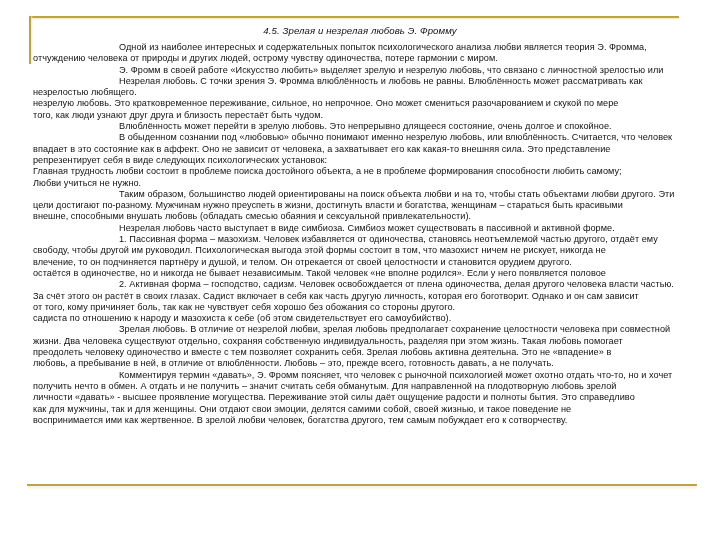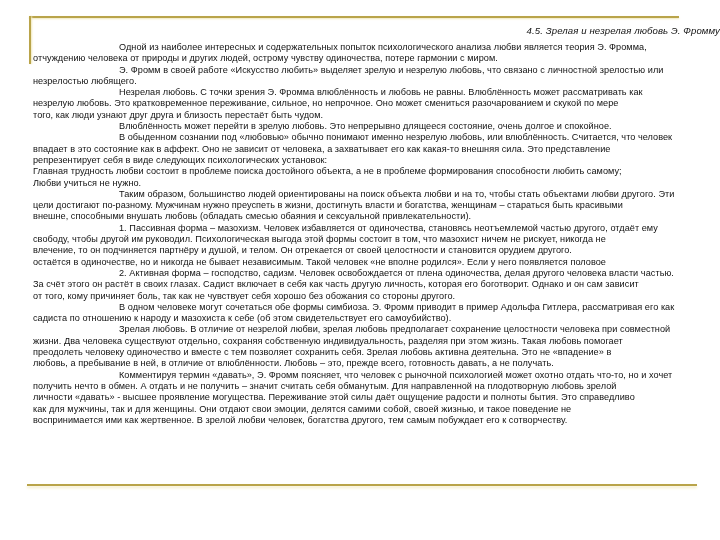--- a/index.html
+++ b/index.html
@@ -13,21 +13,21 @@
   }
   .frame-left {
     position: absolute; left: 29px; top: 16px; width: 2px; height: 48px;
     background: #b9a44a; box-shadow: 1px 0 2px #efe6b8;
   }
   .frame-bottom {
     position: absolute; left: 27px; top: 484px; width: 670px; height: 2px;
     background: #b9a44a; box-shadow: 0 2px 3px #f3ebc4;
   }
   .title {
-    position: absolute; left: 0; top: 25px; width: 720px; text-align: right;
+    position: absolute; left: 0; top: 25px; width: 720px; text-align: center;
     font-size: 9.6px; font-style: italic; letter-spacing: 0.1px;
   }
   .body-text {
     position: absolute; left: 33px; top: 42px; width: 662px;
     font-size: 9.15px; line-height: 11.3px; letter-spacing: 0.05px;
   }
   .ln { white-space: nowrap; display: block; height: 11.3px; }
   .ind { padding-left: 86px; }
   .it { }
 </style>
@@ -37,41 +37,41 @@
 <div class="frame-top"></div>
 <div class="frame-left"></div>
 <div class="frame-bottom"></div>
 
 <div class="title">4.5. Зрелая и незрелая любовь  Э. Фромму</div>
 
 <div class="body-text" id="body-text">
     <span class="ln ind"><span>Одной из наиболее интересных и содержательных попыток психологического анализа любви является теория Э. Фромма,</span></span>
     <span class="ln"><span>отчуждению человека от природы и других людей, острому чувству одиночества, потере гармонии с миром.</span></span>
     <span class="ln ind"><span>Э. Фромм в своей работе «Искусство любить» выделяет </span><span class="it">зрелую и незрелую любовь</span><span>, что связано с личностной зрелостью или</span></span>
+    <span class="ln ind"><span class="it">Незрелая любовь.</span><span> С точки зрения Э. Фромма влюблённость и любовь не равны. Влюблённость может рассматривать как</span></span>
     <span class="ln"><span>незрелостью любящего.</span></span>
-    <span class="ln ind"><span class="it">Незрелая любовь.</span><span> С точки зрения Э. Фромма влюблённость и любовь не равны. Влюблённость может рассматривать как</span></span>
     <span class="ln"><span>незрелую любовь. </span><span class="it">Это  кратковременное переживание, сильное</span><span>, </span><span class="it">но непрочное</span><span>. Оно может смениться разочарованием и скукой по мере</span></span>
     <span class="ln"><span>того, как люди узнают друг друга и близость перестаёт быть чудом.</span></span>
     <span class="ln ind"><span>Влюблённость может перейти в зрелую любовь. Это непрерывно длящееся состояние, очень долгое и спокойное.</span></span>
     <span class="ln ind"><span>В обыденном сознании под «любовью» обычно понимают именно незрелую любовь, или влюблённость. Считается, что человек</span></span>
     <span class="ln"><span>впадает в это состояние как в аффект. Оно не зависит от человека, а захватывает его как какая-то внешняя сила. Это представление</span></span>
     <span class="ln"><span>репрезентирует себя в виде следующих психологических установок:</span></span>
     <span class="ln"><span>Главная трудность любви состоит в проблеме поиска достойного объекта, а не в проблеме формирования способности любить самому;</span></span>
     <span class="ln"><span>Любви учиться не нужно.</span></span>
     <span class="ln ind"><span>Таким образом, большинство людей ориентированы на поиск объекта любви и на то, чтобы стать объектами любви другого. Эти</span></span>
     <span class="ln"><span>цели достигают по-разному. Мужчинам нужно преуспеть в жизни, достигнуть власти и богатства, женщинам – стараться быть красивыми</span></span>
     <span class="ln"><span>внешне, способными внушать любовь (обладать смесью обаяния и сексуальной привлекательности).</span></span>
+    <span class="ln ind"><span>Незрелая любовь часто выступает в виде симбиоза. Симбиоз может существовать в </span><span class="it">пассивной</span><span> и </span><span class="it">активной</span><span> форме.</span></span>
     <span class="ln ind"><span class="it">1. Пассивная форма – мазохизм</span><span>. Человек избавляется от одиночества, становясь неотъемлемой частью другого, отдаёт ему</span></span>
     <span class="ln"><span>свободу, чтобы другой им руководил. Психологическая выгода этой формы состоит в том, что мазохист ничем не рискует, никогда не</span></span>
     <span class="ln"><span>влечение, то он подчиняется партнёру и душой, и телом. Он отрекается от своей целостности и становится орудием другого.</span></span>
     <span class="ln"><span>остаётся в одиночестве, но и никогда не бывает независимым. Такой человек «не вполне родился». Если у него появляется половое</span></span>
     <span class="ln ind"><span class="it">2. Активная форма – господство, садизм</span><span>. Человек освобождается от плена одиночества, делая другого человека власти частью.</span></span>
     <span class="ln"><span>За счёт этого он растёт в своих глазах. Садист включает в себя как часть другую личность, которая его боготворит. Однако и он сам зависит</span></span>
     <span class="ln"><span>от того, кому причиняет боль, так как не чувствует себя хорошо без обожания со стороны другого.</span></span>
-    <span class="ln ind"><span>В одном человеке могут сочетаться обе формы симбиоза. Э. Фромм приводит в пример Адольфа Гитлера, рассматривая его как</span></span>
     <span class="ln"><span>садиста по отношению к народу и мазохиста к себе (об этом свидетельствует его самоубийство).</span></span>
     <span class="ln ind"><span class="it">Зрелая любовь</span><span>. В отличие от незрелой любви, зрелая любовь предполагает сохранение целостности человека при  совместной</span></span>
     <span class="ln"><span>жизни. Два человека существуют отдельно, сохраняя собственную индивидуальность, разделяя при этом жизнь. Такая любовь помогает</span></span>
     <span class="ln"><span>преодолеть человеку одиночество и вместе с тем позволяет сохранить себя. Зрелая любовь активна деятельна. Это не «впадение» в</span></span>
     <span class="ln"><span>любовь, а пребывание в ней, в отличие от влюблённости. Любовь – это, прежде всего, готовность давать, а не получать.</span></span>
     <span class="ln ind"><span>Комментируя термин «давать», Э. Фромм поясняет, что человек с рыночной психологией  может охотно отдать что-то, но и хочет</span></span>
     <span class="ln"><span>получить нечто в обмен. А отдать и не получить – значит считать себя обманутым. Для направленной на плодотворную любовь зрелой</span></span>
     <span class="ln"><span>личности «давать» - высшее проявление могущества. Переживание этой силы даёт ощущение радости и полноты бытия. Это справедливо</span></span>
     <span class="ln"><span>как для мужчины, так и для женщины. Они отдают свои эмоции, делятся самими собой, своей жизнью, и такое поведение не</span></span>
     <span class="ln"><span>воспринимается ими как жертвенное. В зрелой любви человек, богатства другого, тем самым побуждает его к сотворчеству.</span></span>

